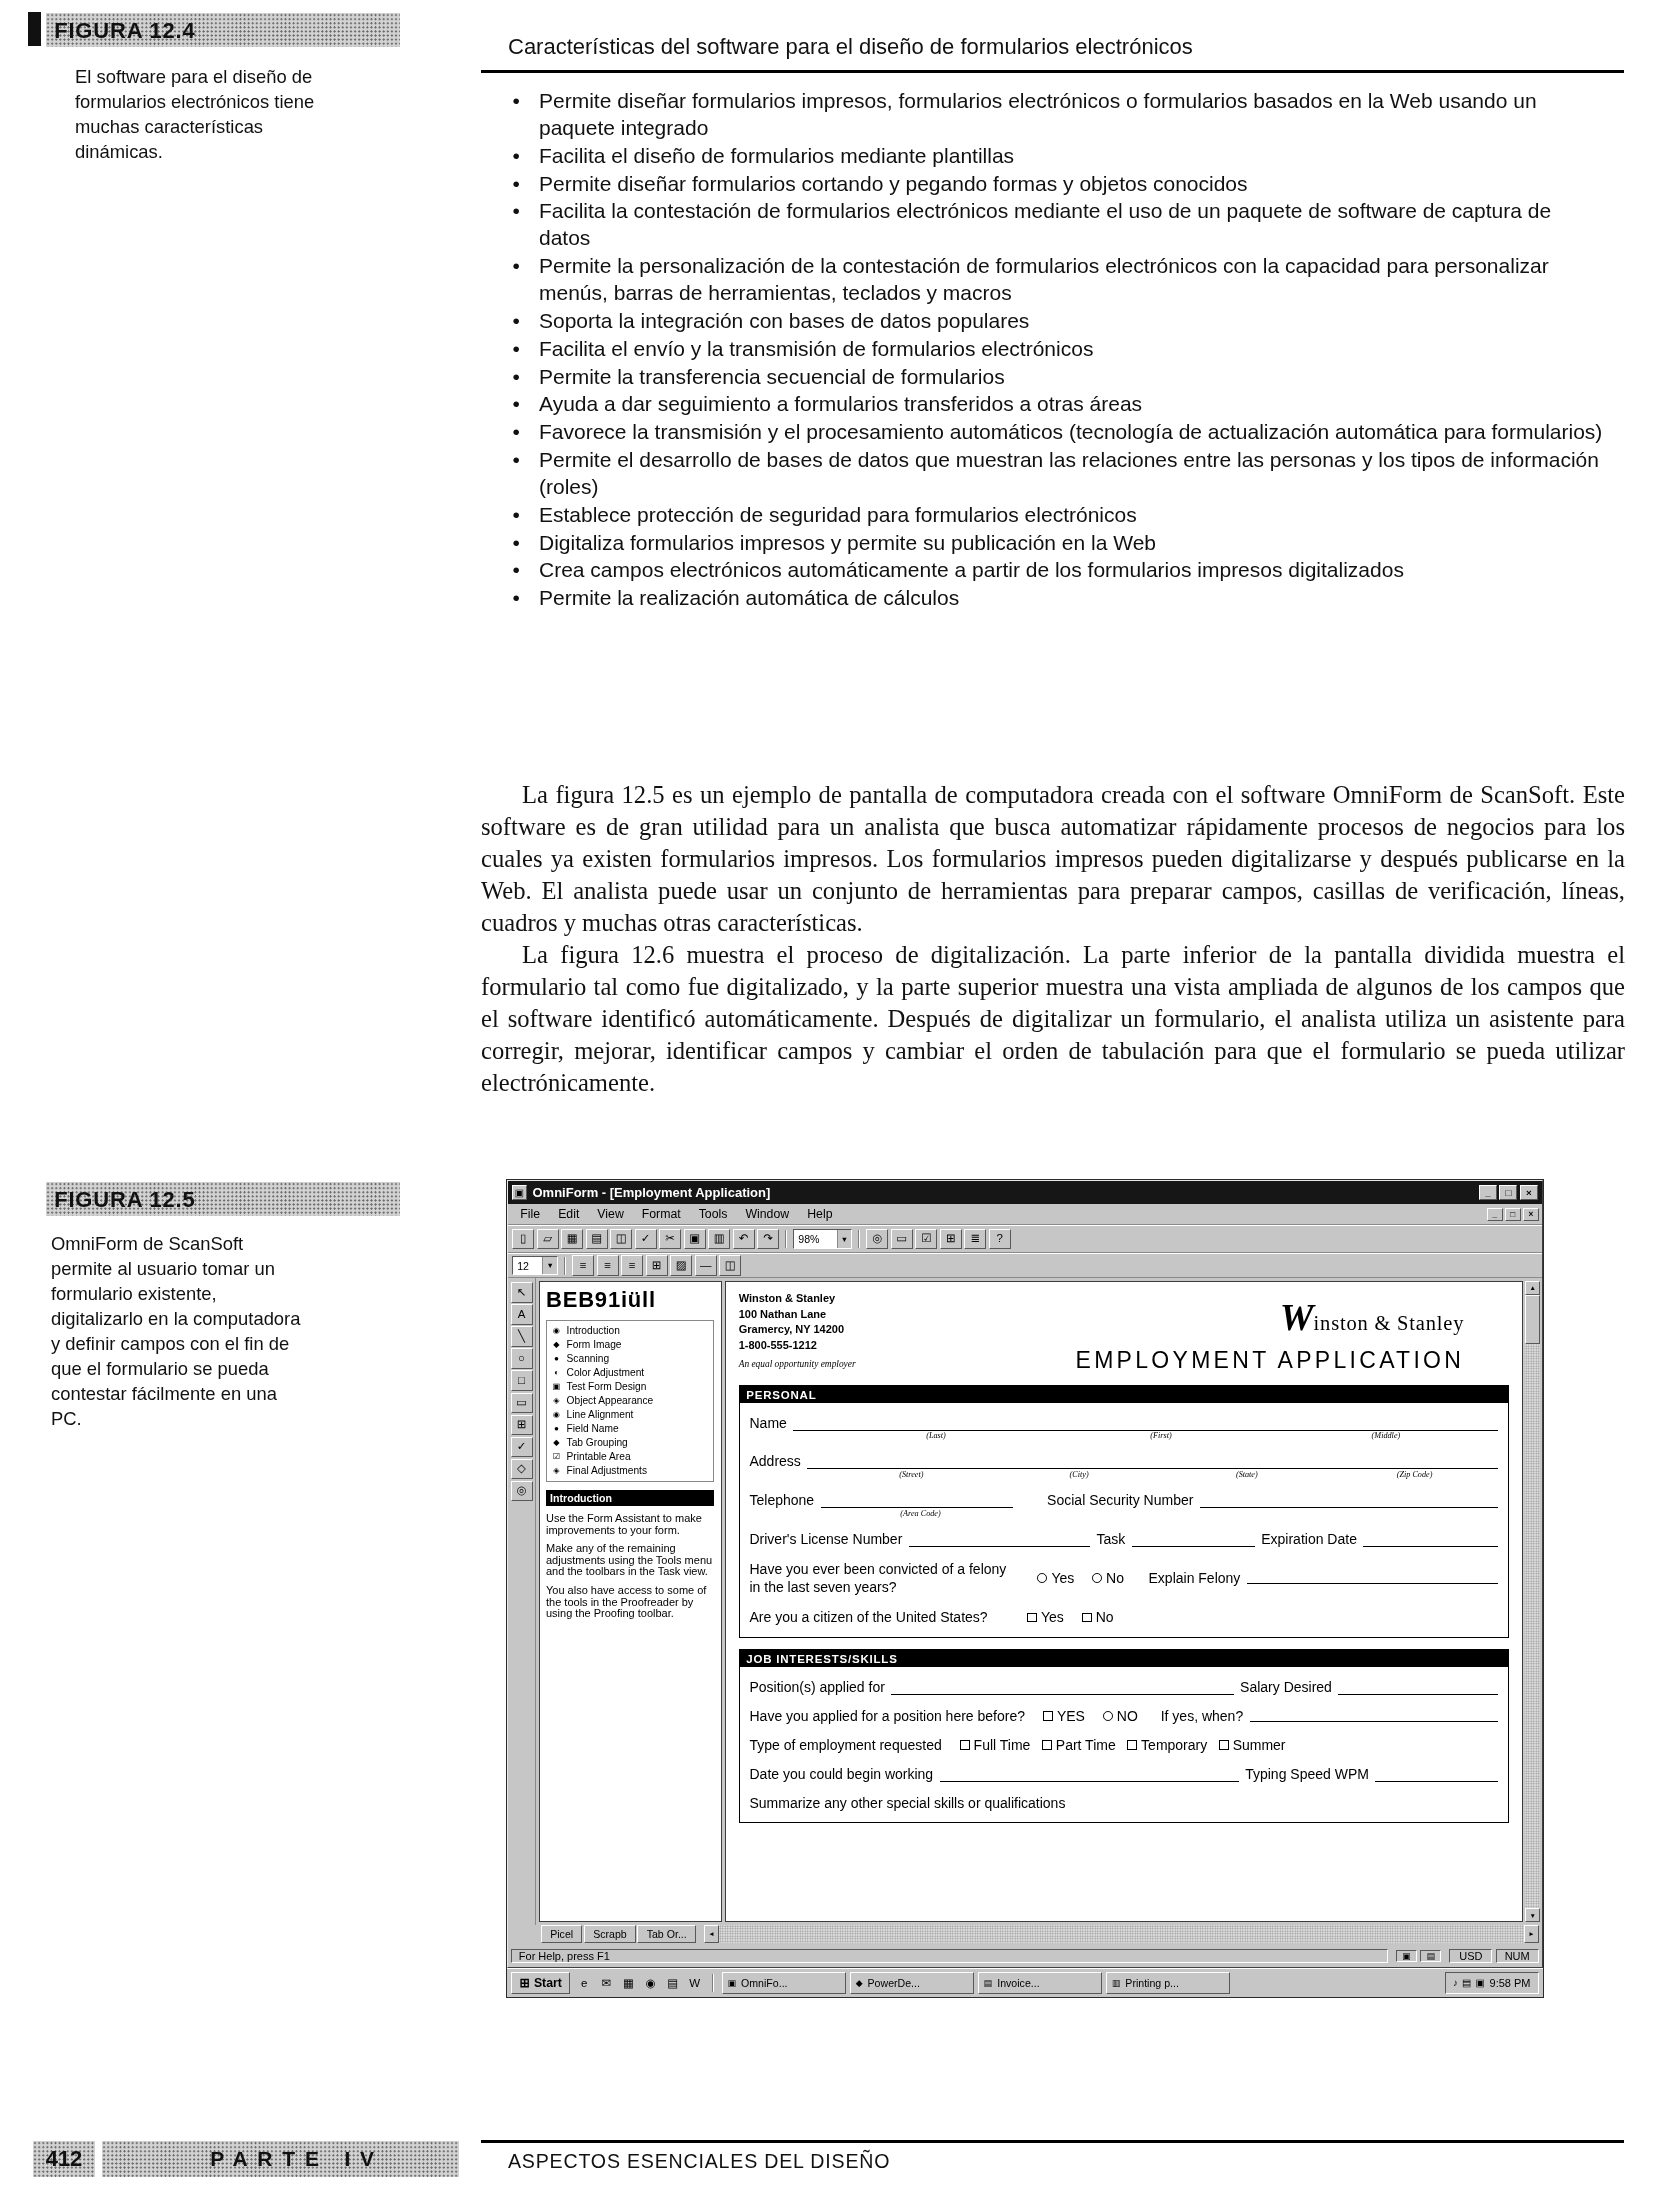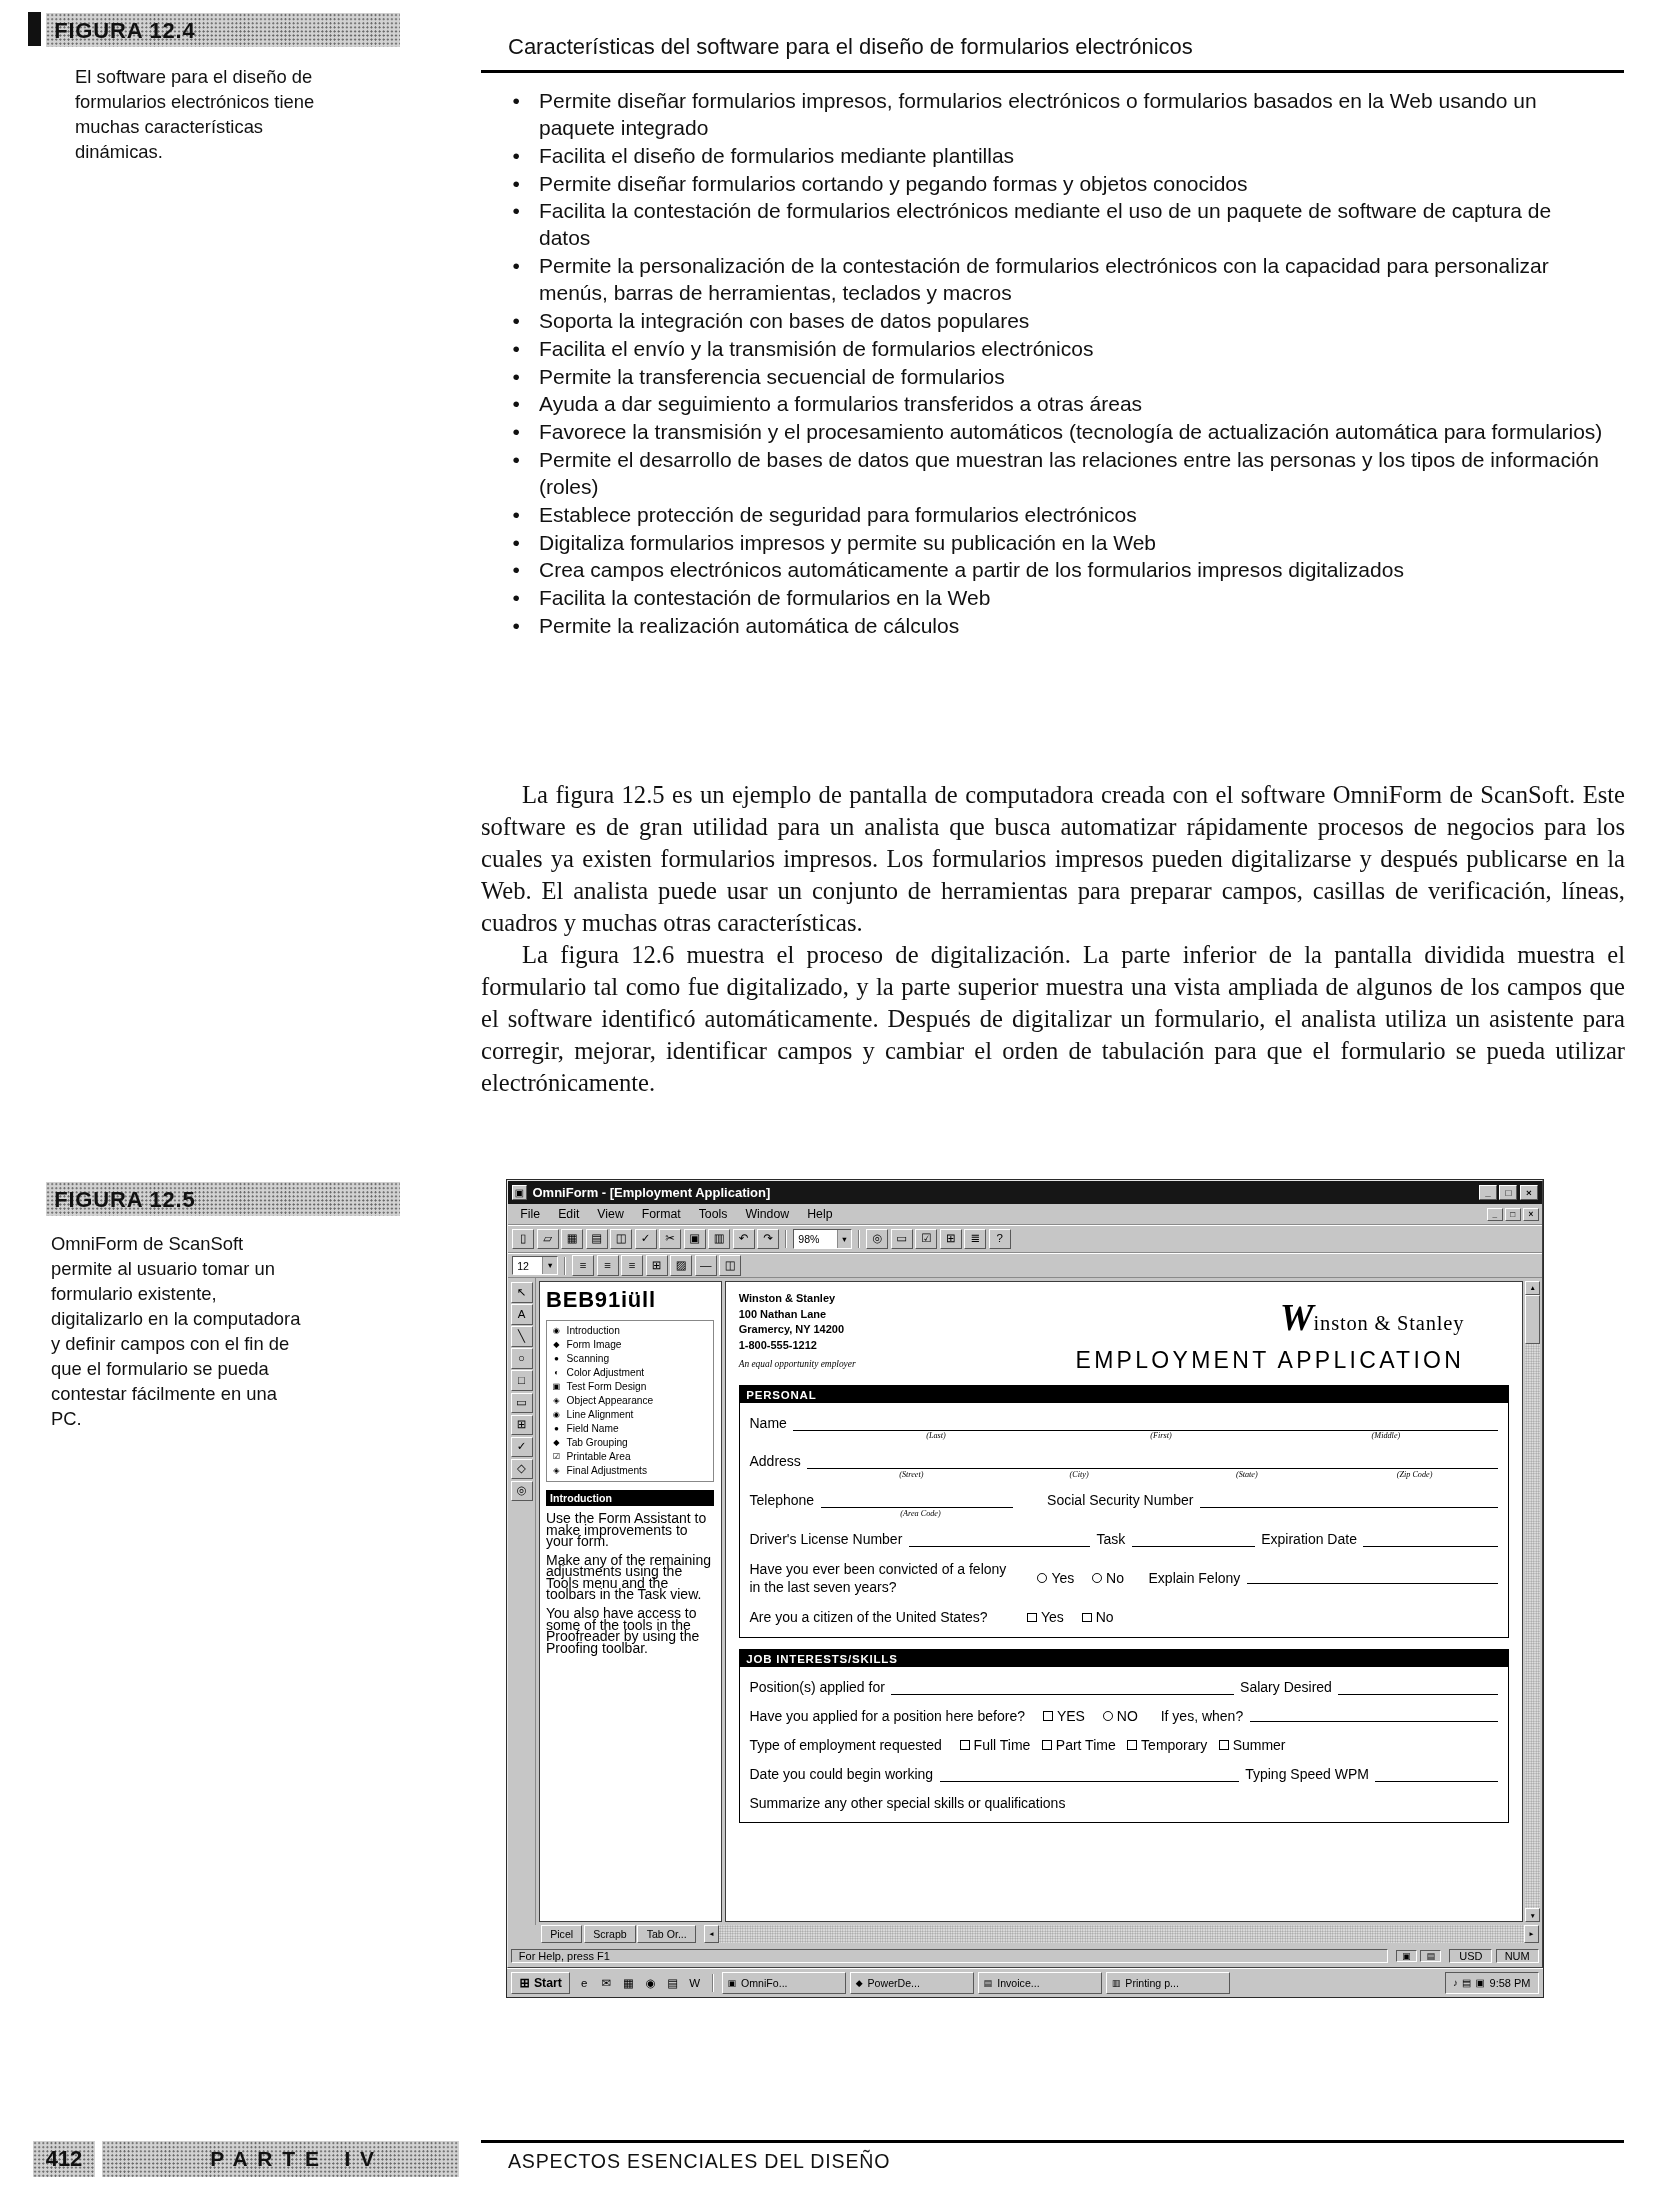--- a/index.html
+++ b/index.html
@@ -54,21 +54,21 @@
   .combo { height:19.6px; background:#fff; border:1.6px solid; border-color:#585858 #ffffff #ffffff #585858; display:flex; align-items:center; font-size:10.6px; padding-left:4.1px; }
   .combo .arrow { margin-left:auto; width:14.7px; height:100%; background:#c6c6c6; border-left:0.8px solid #8a8a8a; display:flex; align-items:center; justify-content:center; font-size:7.4px; }
   .workarea { flex:1; display:flex; min-height:0; }
   .drawtools { width:28px; border-right:0.8px solid #8a8a8a; display:flex; flex-direction:column; align-items:center; gap:1.6px; padding-top:4.1px; }
   .assistant { width:183px; background:#fff; border:0.8px solid #3c3c3c; margin:2.5px 1.6px 2.5px 2.5px; padding:5.7px 6.5px; overflow:hidden; }
   .asst-logo { font-weight:bold; font-size:22px; letter-spacing:0.8px; }
   .steps { margin-top:6.5px; border:0.8px solid #888; padding:3.3px 4.1px; }
   .step { display:flex; align-items:center; gap:4.9px; font-size:10.2px; line-height:14px; }
   .step-ic { font-size:8.2px; width:10.6px; text-align:center; }
   .introbar { background:#000; color:#fff; font-weight:bold; font-size:10.6px; padding:1.6px 4.1px; margin-top:8.2px; }
-  .asst-paras p { font-size:14px; line-height:11.5px; margin-top:7.4px; }
+  .asst-paras p { font-size:11px; line-height:11.5px; margin-top:7.4px; }
   .canvas { flex:1; background:#fff; border:0.8px solid #3c3c3c; margin:2.5px 0 2.5px 1.6px; padding:9.8px 13px; overflow:hidden; position:relative; }
   .vscroll { width:15.6px; display:flex; flex-direction:column; align-items:stretch; margin:2.5px 1.6px 2.5px 1.6px; }
   .vs-track { flex:1; background:#dedede; background-image:radial-gradient(circle, rgba(90,90,90,.5) 0.7px, transparent 1px); background-size:2.5px 2.5px; }
   .sbtn { height:14px; display:flex; align-items:center; justify-content:center; font-size:6.5px; }
   .vthumb { height:49px; }
   .tabsrow { height:19.6px; display:flex; align-items:stretch; gap:1.6px; padding:0 3.3px 1.6px 33px; }
   .tab { padding:1.6px 8.2px; font-size:10.6px; border:1.6px solid; border-color:#fff #585858 #585858 #fff; background:#c6c6c6; }
   .hscroll { flex:1; display:flex; align-items:stretch; margin-left:6.5px; }
   .hs-track { flex:1; background:#dedede; background-image:radial-gradient(circle, rgba(90,90,90,.5) 0.7px, transparent 1px); background-size:2.5px 2.5px; }
   .hbtn { width:14.7px; display:flex; align-items:center; justify-content:center; font-size:6.5px; }
@@ -145,21 +145,20 @@
       <div class="b">Favorece la transmisión y el procesamiento automáticos (tecnología de actualización automática para formularios)</div>
 
       <div class="b">Permite el desarrollo de bases de datos que muestran las relaciones entre las personas y los tipos de información (roles)</div>
 
       <div class="b">Establece protección de seguridad para formularios electrónicos</div>
 
       <div class="b">Digitaliza formularios impresos y permite su publicación en la Web</div>
 
       <div class="b">Crea campos electrónicos automáticamente a partir de los formularios impresos digitalizados</div>
 
-      <div class="b">Facilita la contestación de formularios en la Web</div>
 
       <div class="b">Permite la realización automática de cálculos</div>
     </div>
 
   <div class="abs bodytext" style="left:481px; top:779px; width:1144px;">
 
       <p>La figura 12.5 es un ejemplo de pantalla de computadora creada con el software OmniForm de ScanSoft. Este software es de gran utilidad para un analista que busca automatizar rápidamente procesos de negocios para los cuales ya existen formularios impresos. Los formularios impresos pueden digitalizarse y después publicarse en la Web. El analista puede usar un conjunto de herramientas para preparar campos, casillas de verificación, líneas, cuadros y muchas otras características.</p>
 
       <p>La figura 12.6 muestra el proceso de digitalización. La parte inferior de la pantalla dividida muestra el formulario tal como fue digitalizado, y la parte superior muestra una vista ampliada de algunos de los campos que el software identificó automáticamente. Después de digitalizar un formulario, el analista utiliza un asistente para corregir, mejorar, identificar campos y cambiar el orden de tabulación para que el formulario se pueda utilizar electrónicamente.</p>
     </div>

